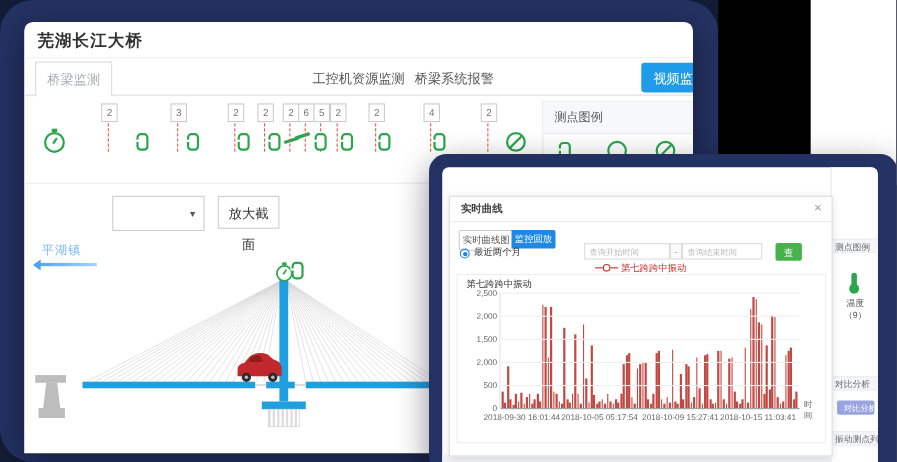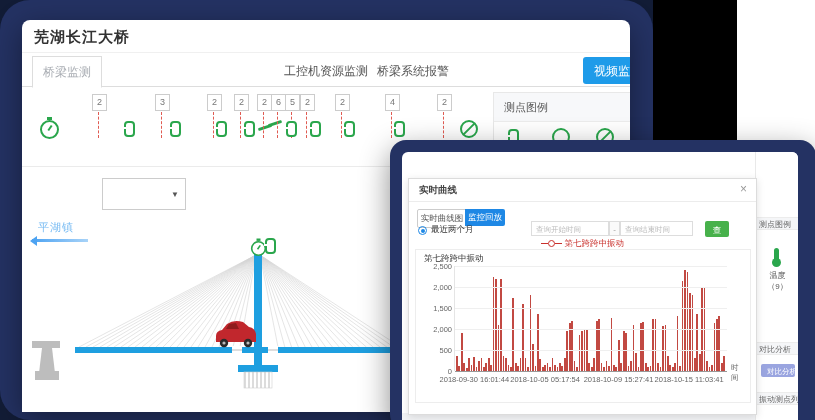--- a/index.html
+++ b/index.html
@@ -158,20 +158,21 @@
       <div class="abs chain" style="left:14px;top:36px;"></div>
       <div class="abs icon-ring" style="left:58px;top:35px;"></div>
       <div class="abs icon-noentry" style="left:102px;top:35px;"></div>
     </div>
 
     <div class="abs" style="left:0;top:146px;width:608px;border-top:1px solid #ebebeb;"></div>
 
     <div class="abs ctl-select">
       <span class="car">▼</span>
     </div>
+    <button class="abs ctl-btn">放大截面</button>
 
     <div class="abs loc-label">平湖镇</div>
     <div class="abs loc-arrow"></div>
 
     <svg class="abs" id="bridge" style="left:0;top:195px;" width="608" height="197" viewBox="0 0 608 197">
       <defs>
         <pattern id="stripes" width="4" height="4" patternUnits="userSpaceOnUse">
           <rect width="4" height="4" fill="#dcdcdc"></rect>
             <rect width="2" height="4" fill="#fff"></rect>
         </pattern>

